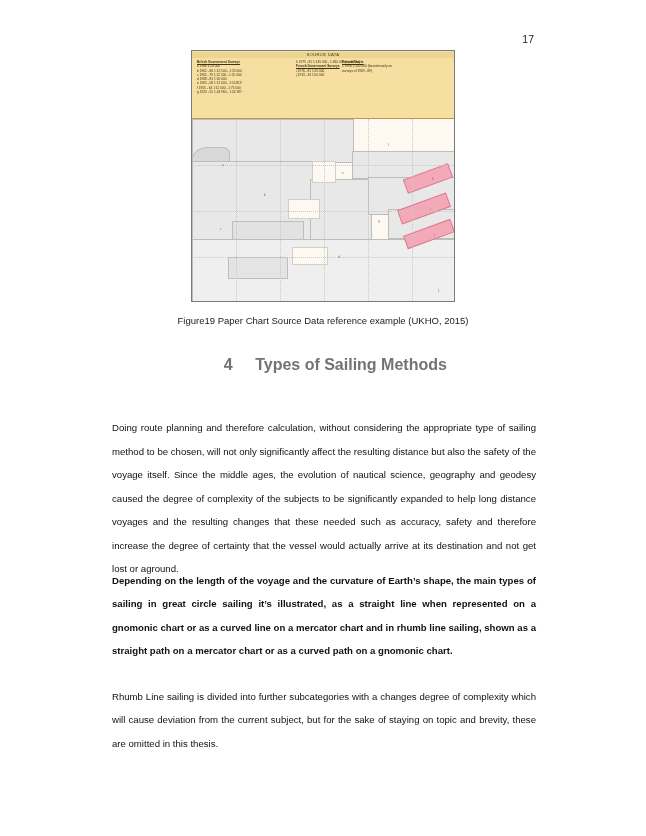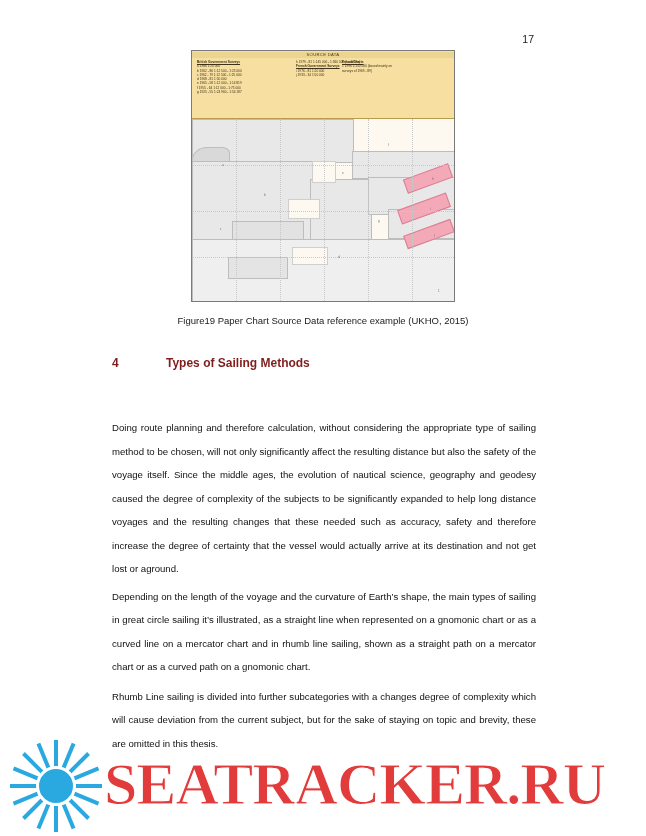--- a/index.html
+++ b/index.html
@@ -149,39 +149,40 @@
     font-size: 9.5px;
     color: #1a1a1a;
   }
 
   
   .heading {
     position: absolute;
     top: 356px;
     left: 112px;
     width: 424px;
-    font-size: 12px;
+    font-size: 16px;
     font-weight: bold;
-    color: #7f1d1d;
+    color: #737373;
+    text-align: center;
   }
   .heading .num {
     display: inline-block;
     width: 54px;
   }
   .body-block {
     position: absolute;
     left: 112px;
     width: 424px;
     font-size: 9.6px;
     line-height: 23.5px;
     text-align: justify;
     color: #111111;
   }
   .body-block.p1 { top: 392px; margin-top: 24px; }
-  .body-block.p2 { top: 575px; }
+  .body-block.p2 { top: 559px; font-weight: bold; }
   .body-block.p3 { top: 675px; }
 
   
   .watermark {
     position: absolute;
     left: 0;
     top: 736px;
     width: 646px;
     height: 100px;
   }
@@ -318,29 +319,14 @@
   <div class="figure-caption">Figure19 Paper Chart Source Data reference example (UKHO, 2015)</div>
 
   <div class="heading">
     <span class="num">4</span><span>Types of Sailing Methods</span>
   </div>
 
   <p class="body-block p1">Doing route planning and therefore calculation, without considering the appropriate type of sailing method to be chosen, will not only significantly affect the resulting distance but also the safety of the voyage itself. Since the middle ages, the evolution of nautical science, geography and geodesy caused the degree of complexity of the subjects to be significantly expanded to help long distance voyages and the resulting changes that these needed such as accuracy, safety and therefore increase the degree of certainty that the vessel would actually arrive at its destination and not get lost or aground.</p>
   <p class="body-block p2">Depending on the length of the voyage and the curvature of Earth’s shape, the main types of sailing in great circle sailing it’s illustrated, as a straight line when represented on a gnomonic chart or as a curved line on a mercator chart and in rhumb line sailing, shown as a straight path on a mercator chart or as a curved path on a gnomonic chart.</p>
   <p class="body-block p3">Rhumb Line sailing is divided into further subcategories with a changes degree of complexity which will cause deviation from the current subject, but for the sake of staying on topic and brevity, these are omitted in this thesis.</p>
 
-  <div class="watermark">
-    <div class="sun">
-      <div class="ray" style="transform:rotate(0deg)"></div>
-      <div class="ray" style="transform:rotate(22.5deg)"></div>
-      <div class="ray" style="transform:rotate(45deg)"></div>
-      <div class="ray" style="transform:rotate(67.5deg)"></div>
-      <div class="ray" style="transform:rotate(90deg)"></div>
-      <div class="ray" style="transform:rotate(112.5deg)"></div>
-      <div class="ray" style="transform:rotate(135deg)"></div>
-      <div class="ray" style="transform:rotate(157.5deg)"></div>
-      <div class="core"></div>
-      <div class="core-in"></div>
-    </div>
-    <div class="wm-text">SEATRACKER.RU</div>
-  </div>
 
 </div>
 
 </body></html>

